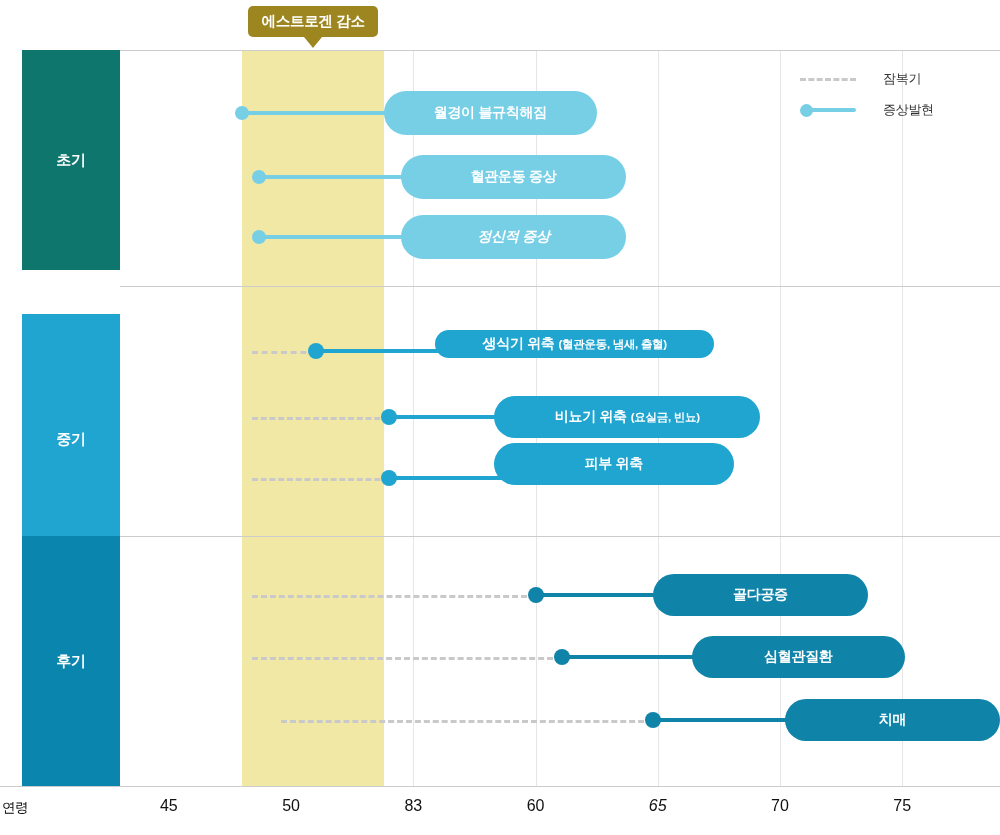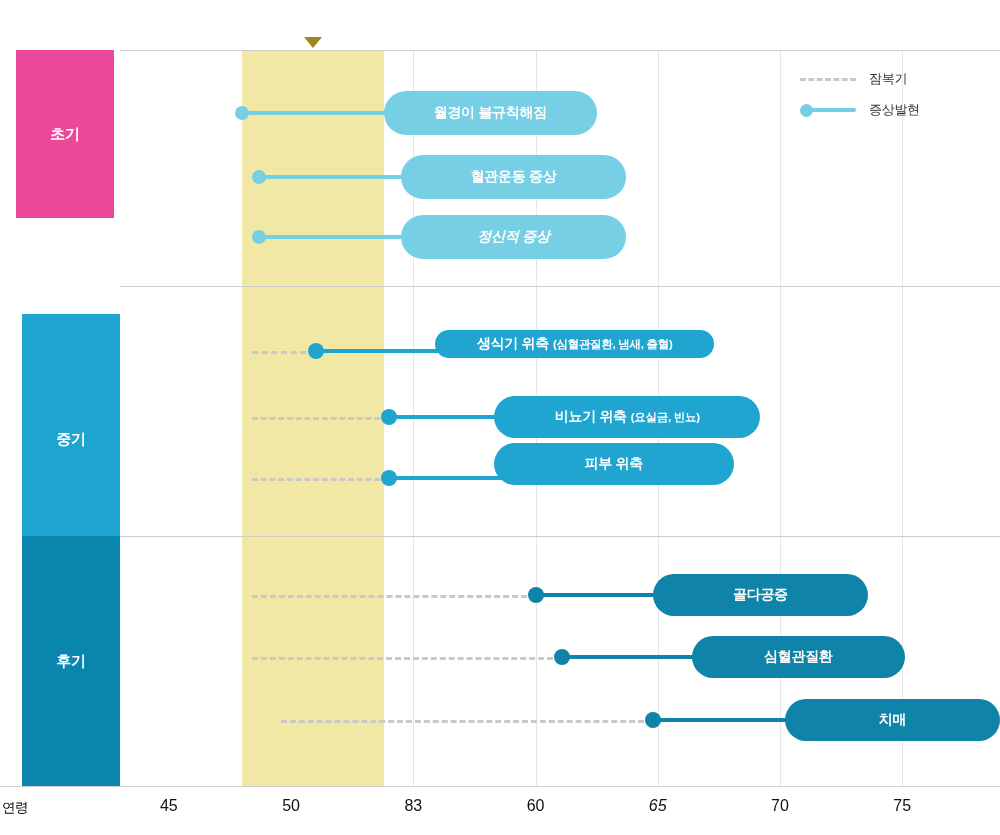--- a/index.html
+++ b/index.html
@@ -59,39 +59,42 @@
     display: flex; align-items: center; justify-content: center;
     color: #ffffff;
     white-space: nowrap;
     letter-spacing: -0.3px;
   }
   .pill .main { font-size: 14px; font-weight: bold; }
   .pill .sub { font-size: 11.5px; font-weight: bold; margin-left: 4px; }
 
   
   .legend { position: absolute; }
-  .legend-row { position: absolute; display: flex; align-items: center; }
+  .legend-row { position: absolute; display: flex; align-items: center; gap: 14px; }
   .legend-dash { width: 56px; height: 0; border-top: 3px dashed #c9c9c9; }
   .legend-solid-wrap { position: relative; width: 56px; height: 14px; }
   .legend-solid { position: absolute; left: 7px; top: 5px; width: 49px; height: 4px;
     background: #77cfe6; border-radius: 2px; }
   .legend-dot { position: absolute; left: 0; top: 1px; width: 13px; height: 13px;
     border-radius: 50%; background: #77cfe6; }
   .legend-label { margin-left: 13px; font-size: 13px; color: #333333; letter-spacing: -0.3px; }
 
   
   .axis-line { position: absolute; height: 1px; background: #cccccc; }
   .axis-title { position: absolute; font-size: 13.5px; color: #000000; letter-spacing: -0.5px; }
   .tick { position: absolute; font-size: 16px; color: #111111; text-align: center; }
 </style>
 </head>
 <body>
 
 <div id="root">
 
+  <div class="callout" id="callout" style="width: 130px; height: 31px; left: 248.111px; top: 6px;">
+    <span>에스트로겐 감소</span>
+  </div>
   <div class="callout-tip" id="callout-tip" style="left: 304.111px; top: 37px;"></div>
 
   <div class="plot" id="plot" style="left: 120px; top: 50px; width: 880px; height: 736px;">
     <div class="plot-bg"></div>
     <div id="gridlines">
         <div class="gridline" style="left: 171.111px;"></div>
         <div class="gridline" style="left: 293.333px;"></div>
         <div class="gridline" style="left: 415.556px;"></div>
         <div class="gridline" style="left: 537.778px;"></div>
         <div class="gridline" style="left: 660px;"></div>
@@ -116,21 +119,21 @@
         <div class="solid" style="left: 139.333px; width: 155.778px; top: 185px; background: rgb(119, 207, 230);"></div>
         <div class="dot" style="width: 14px; height: 14px; left: 132.333px; top: 180px; background: rgb(119, 207, 230);"></div>
         <div class="pill" style="left: 281.111px; width: 224.889px; top: 165px; height: 44px; background: rgb(119, 207, 230); font-style: italic;">
           <span class="main">정신적 증상</span>
         </div>
         <div class="dash" style="left: 132px; width: 63.5556px; top: 301px;"></div>
         <div class="solid" style="left: 195.556px; width: 133.778px; top: 299px; background: rgb(31, 165, 208);"></div>
         <div class="dot" style="width: 16px; height: 16px; left: 187.556px; top: 293px; background: rgb(31, 165, 208);"></div>
         <div class="pill" style="left: 315.333px; width: 278.667px; top: 280px; height: 28px; background: rgb(31, 165, 208);">
           <span class="main">생식기 위축</span>
-          <span class="sub">(심혈관질환, 냄새, 출혈)</span>
+          <span class="sub">(혈관운동, 냄새, 출혈)</span>
         </div>
         <div class="dash" style="left: 132px; width: 136.889px; top: 367px;"></div>
         <div class="solid" style="left: 268.889px; width: 119.111px; top: 365px; background: rgb(31, 165, 208);"></div>
         <div class="dot" style="width: 16px; height: 16px; left: 260.889px; top: 359px; background: rgb(31, 165, 208);"></div>
         <div class="pill" style="left: 374px; width: 266.444px; top: 346px; height: 42px; background: rgb(31, 165, 208);">
           <span class="main">비뇨기 위축</span>
           <span class="sub">(요실금, 빈뇨)</span>
         </div>
         <div class="dash" style="left: 132px; width: 136.889px; top: 428px;"></div>
         <div class="solid" style="left: 268.889px; width: 119.111px; top: 426px; background: rgb(31, 165, 208);"></div>
@@ -154,21 +157,21 @@
         <div class="solid" style="left: 532.889px; width: 146px; top: 668px; background: rgb(15, 131, 168);"></div>
         <div class="dot" style="width: 16px; height: 16px; left: 524.889px; top: 662px; background: rgb(15, 131, 168);"></div>
         <div class="pill" style="left: 664.889px; width: 215.111px; top: 649px; height: 42px; background: rgb(15, 131, 168);">
           <span class="main">치매</span>
         </div>
       </div>
   <div class="topborder" style="top: 0px;"></div>
     </div>
 
   <div id="stages">
-      <div class="stage" style="left: 16px; top: 50px; width: 98px; height: 168px; background: #ec4899;">
+      <div class="stage" style="left: 22px; top: 50px; width: 98px; height: 220px; background: #0f766e;">
         <span>초기</span>
       </div>
       <div class="stage" style="left: 22px; top: 286px; width: 98px; height: 250px; background: rgb(31, 165, 208); margin-top: 28px;">
         <span>중기</span>
       </div>
       <div class="stage" style="left: 22px; top: 536px; width: 98px; height: 250px; background: rgb(10, 133, 173);">
         <span>후기</span>
       </div>
     </div>
 

